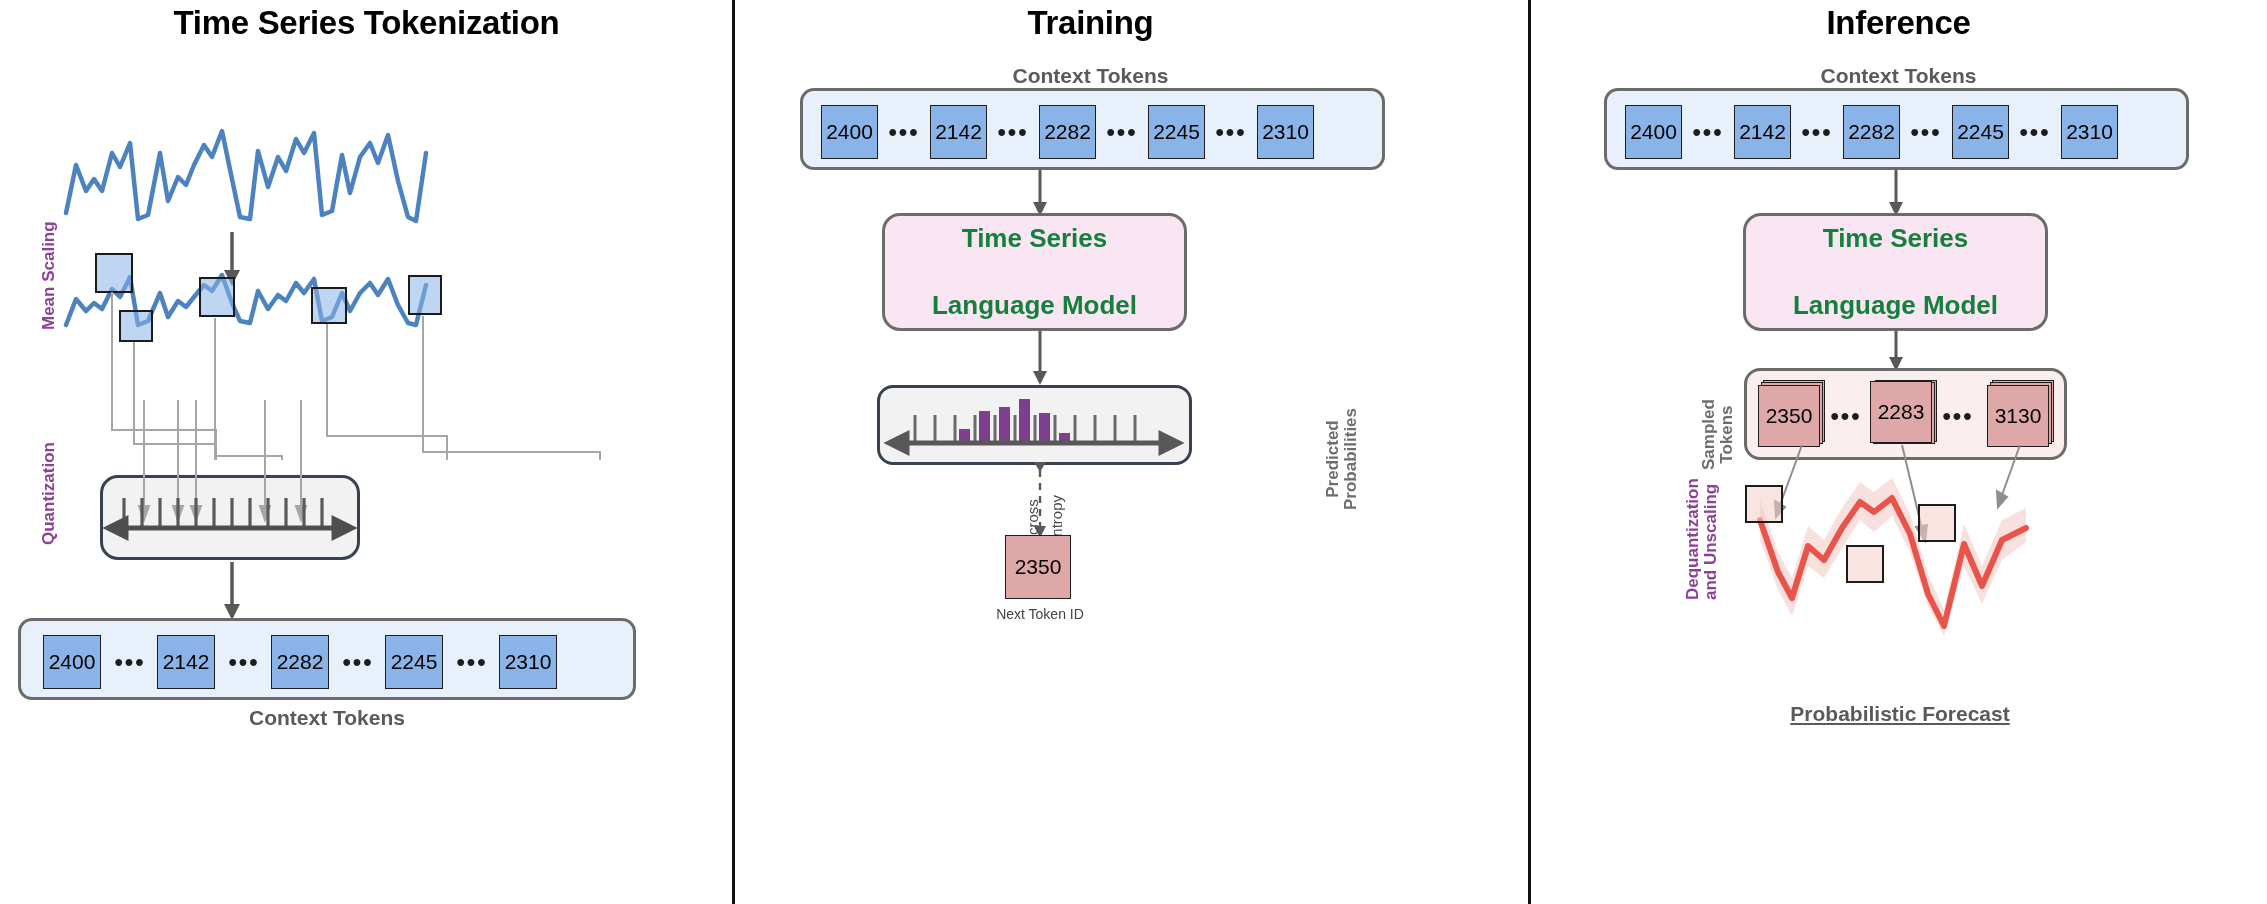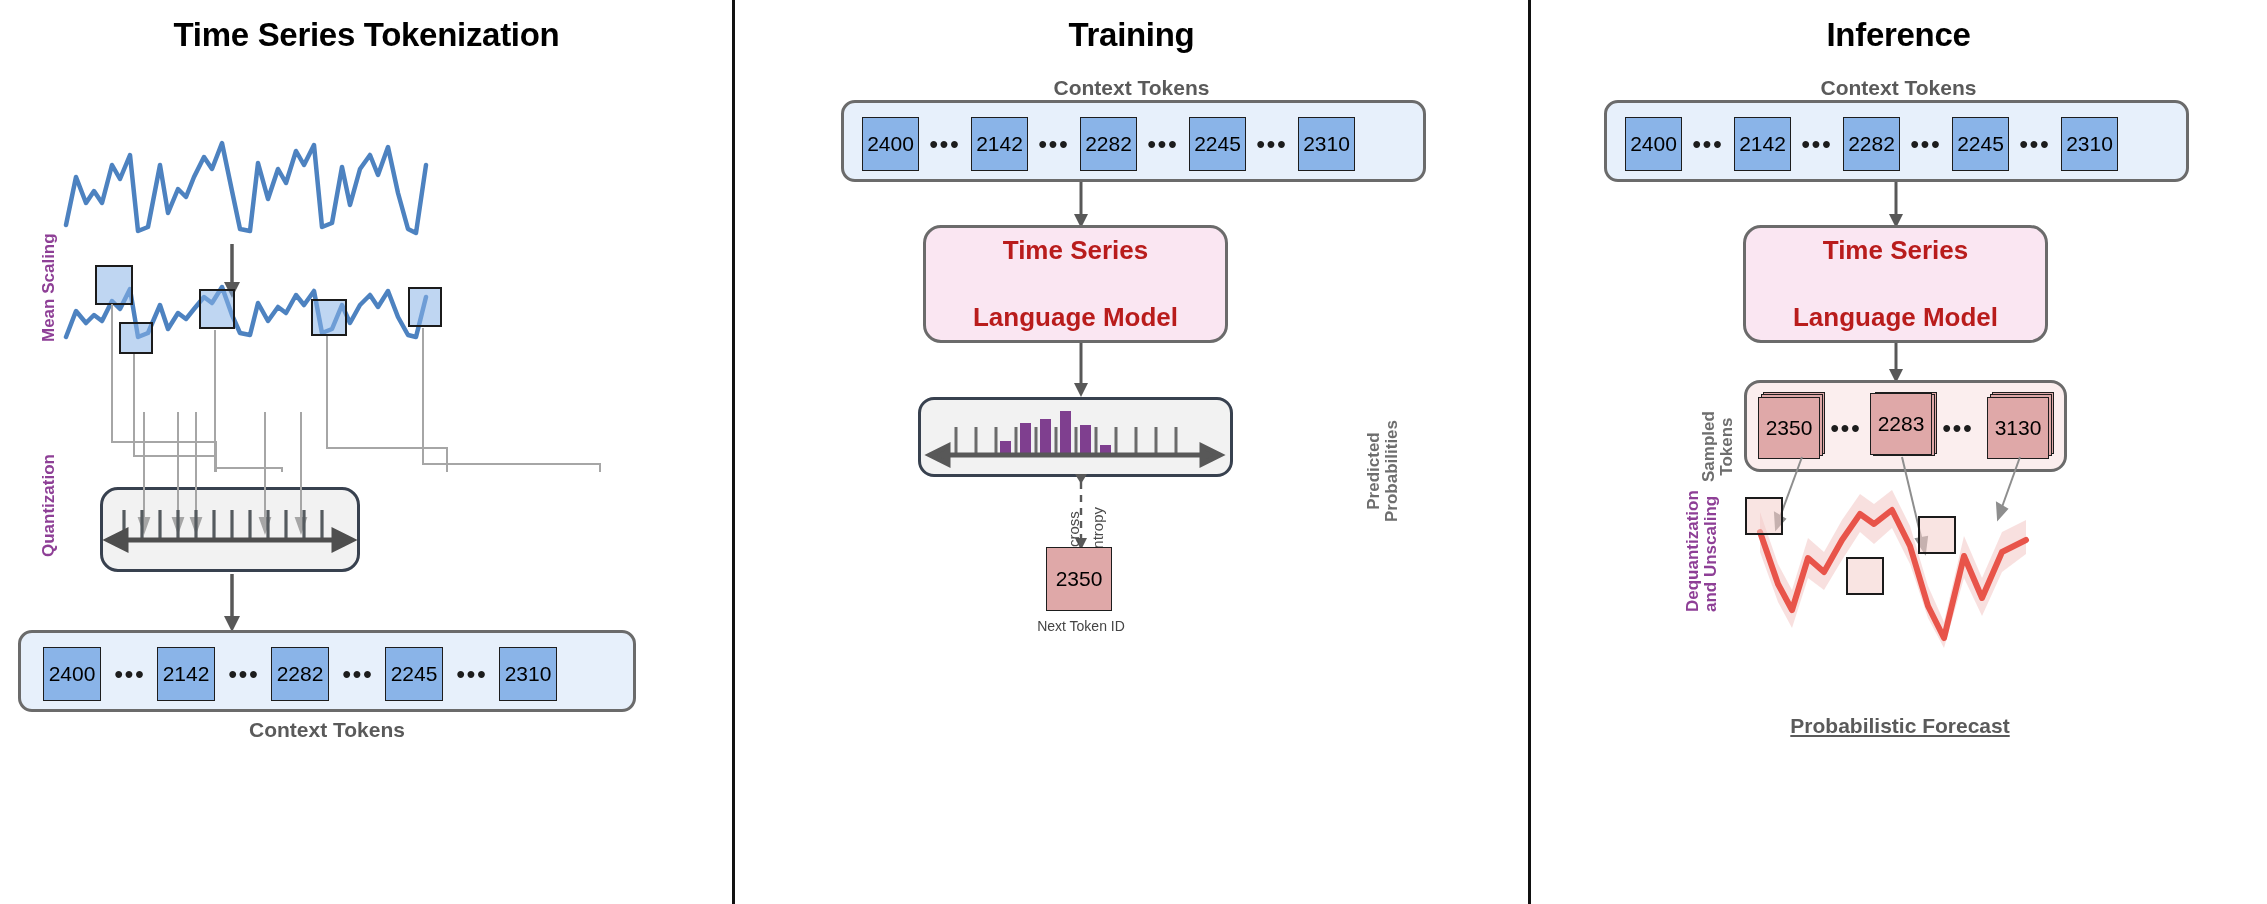--- a/index.html
+++ b/index.html
@@ -2,23 +2,23 @@
 <html><head>
 <meta charset="utf-8">
 <style>
   html,body{margin:0;padding:0;background:#ffffff;}
   body{
     width:2267px;height:904px;
     font-family:"Liberation Sans", sans-serif;
     overflow:hidden;position:relative;
   }
   .stage{position:absolute;inset:0;width:2267px;height:904px;}
-  .panel{position:absolute;top:0;height:851px;margin-top:12px;}
+  .panel{position:absolute;top:0;height:851px;}
   #panel-tokenization{left:0;width:733px;}
-  #panel-training{left:733px;width:797px;}
+  #panel-training{left:692px;width:797px;}
   #panel-inference{left:1530px;width:737px;}
 
   .divider{position:absolute;top:0;width:3px;height:904px;background:#111111;}
   #divider-1{left:732px;}
   #divider-2{left:1528px;}
 
   .panel-title{
     position:absolute;width:100%;text-align:center;
     font-size:33px;font-weight:bold;color:#000000;
     letter-spacing:-0.3px;top:4px;
@@ -57,21 +57,21 @@
   
   .round-box{position:absolute;box-sizing:border-box;}
   .tok-container{
     background:#e7f0fb;border:3px solid #6b6b6b;border-radius:14px;
   }
   .model-box{
     background:#fae6f2;border:3px solid #6b6b6b;border-radius:18px;
     display:flex;align-items:center;justify-content:center;
   }
   .model-box span{
-    font-size:26px;font-weight:bold;color:#b91c1c;
+    font-size:26px;font-weight:bold;color:#15803d;
     text-align:center;line-height:1.28;display:block;
   }
   .quant-box{
     background:#f2f2f2;border:3px solid #38414f;border-radius:18px;
   }
   .prob-box{
     background:#f2f2f2;border:3px solid #38414f;border-radius:16px;
   }
   .sampled-container{
     background:#fbeeee;border:3px solid #6b6b6b;border-radius:16px;

